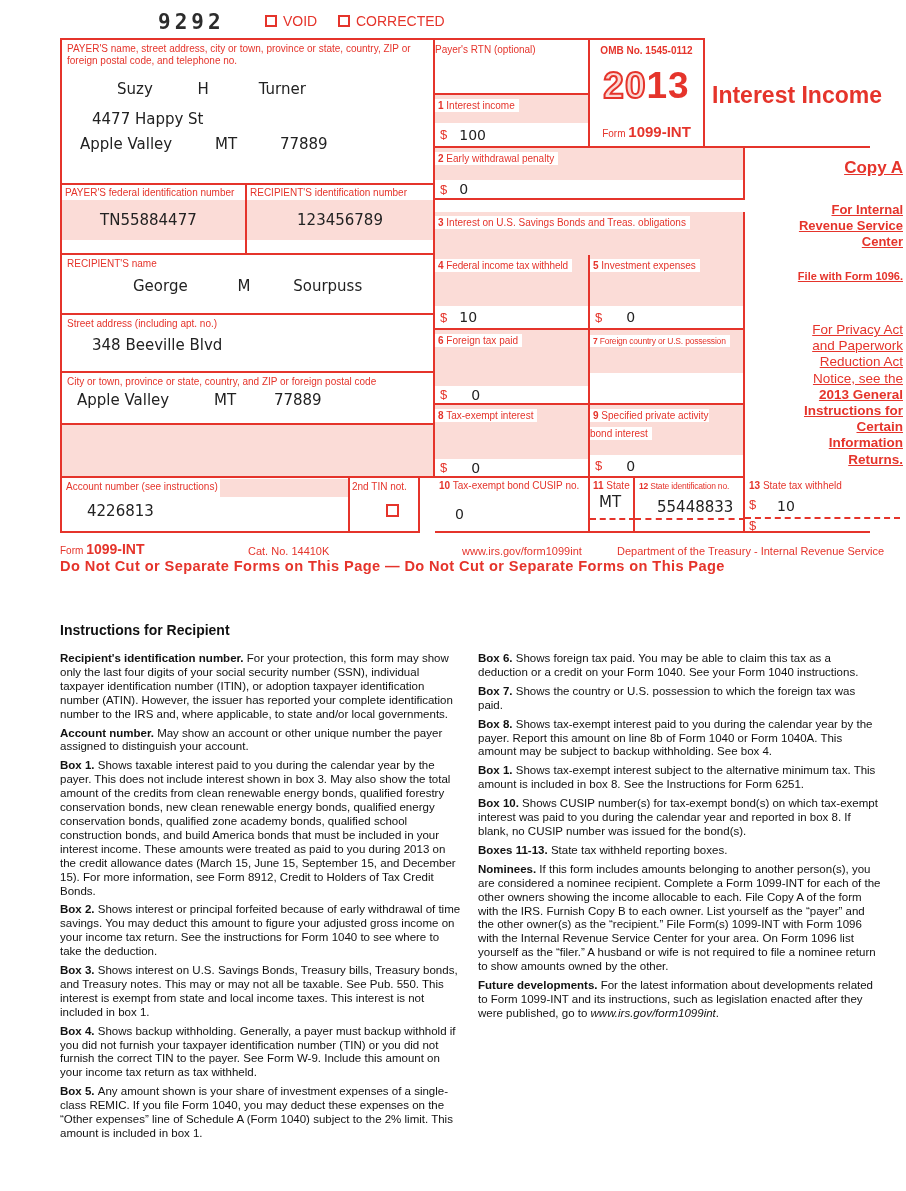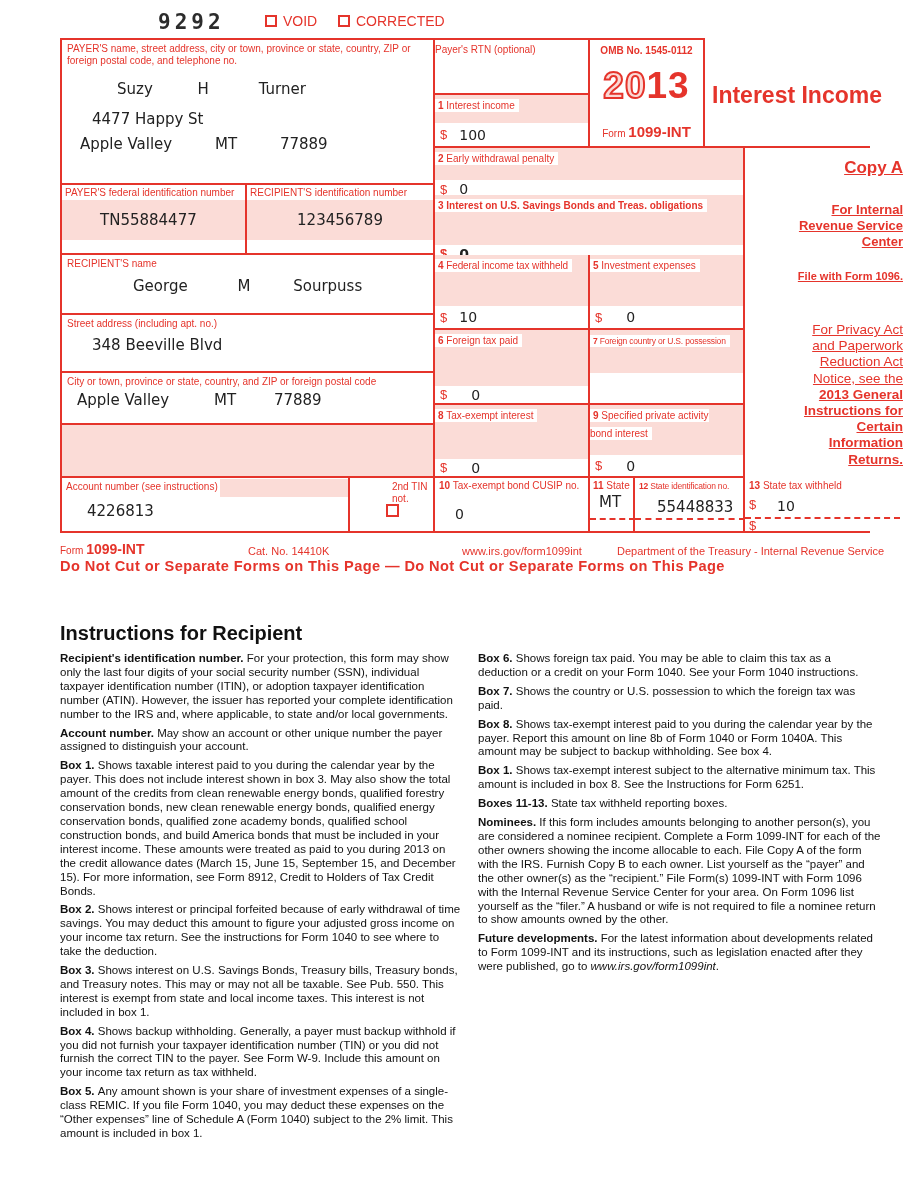--- a/index.html
+++ b/index.html
@@ -35,27 +35,27 @@
   #payer-box .rlabel{padding:3px 5px;}
   .line-abs{position:absolute;white-space:nowrap;}
   #fedid-box{left:60px;top:185px;width:187px;height:70px;}
   #recid-box{left:247px;top:185px;width:188px;height:70px;}
   .idband{position:absolute;left:0;right:0;top:15px;height:40px;background:var(--pink);display:flex;align-items:center;}
   #recname-box{left:60px;top:255px;width:375px;height:60px;}
   #street-box{left:60px;top:315px;width:375px;height:58px;}
   #city-box{left:60px;top:373px;width:375px;height:52px;}
   #blank-pink{left:60px;top:425px;width:375px;height:53px;}
   #account-box{left:60px;top:478px;width:290px;height:55px;}
-  #tin-box{left:350px;top:478px;width:85px;height:55px;padding-left:40px;}
+  #tin-box{left:350px;top:478px;width:70px;height:55px;}
   #rtn-box{left:435px;top:38px;width:155px;height:57px;}
   #box1{left:435px;top:95px;width:155px;height:53px;}
   #omb-box{left:590px;top:38px;width:115px;height:110px;text-align:center;}
   #title-box{left:705px;top:38px;width:165px;height:110px;}
   #box2{left:435px;top:148px;width:310px;height:52px;}
-  #box3{left:435px;top:195px;width:310px;height:69px;font-weight:bold;}
+  #box3{left:435px;top:212px;width:310px;height:69px;}
   #box4{left:435px;top:255px;width:155px;height:75px;}
   #box5{left:590px;top:255px;width:155px;height:75px;}
   #box6{left:435px;top:330px;width:155px;height:75px;}
   #box7{left:590px;top:330px;width:155px;height:75px;padding-left:9px;}
   #box8{left:435px;top:405px;width:155px;height:73px;padding-left:36px;}
   #box9{left:590px;top:405px;width:155px;height:73px;}
   #box10{left:435px;top:478px;width:155px;height:55px;}
   #box11{left:590px;top:478px;width:45px;height:55px;}
   #box12{left:635px;top:478px;width:110px;height:55px;}
   #box13{left:745px;top:478px;width:125px;height:55px;}
@@ -77,21 +77,21 @@
   .wlabel{position:absolute;top:2px;left:4px;}
   
   .foot{position:absolute;color:var(--red);}
   #foot-form{left:60px;top:541px;font-size:10px;}
   #foot-form b{font-size:14px;}
   #foot-cat{left:248px;top:545px;font-size:11px;}
   #foot-url{left:462px;top:545px;font-size:11px;}
   #foot-dept{left:617px;top:545px;font-size:11px;}
   #do-not-cut{left:60px;top:558px;width:790px;font-size:14.6px;font-weight:bold;letter-spacing:0.4px;white-space:nowrap;}
   
-  #instr-title{position:absolute;left:60px;top:622px;font-size:20px;font-weight:bold;color:#111;}
+  #instr-title{position:absolute;left:60px;top:622px;font-size:14px;font-weight:bold;color:#111;}
   .instr-col{position:absolute;top:652px;color:#111;}
   #instr-left{left:60px;width:402px;}
   #instr-right{left:478px;width:404px;}
   .instr{font-size:11.5px;line-height:13.9px;margin:0 0 5px 0;}
   .instr b{font-weight:bold;}
   .instr i{font-style:italic;}
 </style>
 </head>
 <body>
 
@@ -291,18 +291,19 @@
       <p class="instr"><b>Box 2. </b>Shows interest or principal forfeited because of early withdrawal of time savings. You may deduct this amount to figure your adjusted gross income on your income tax return. See the instructions for Form 1040 to see where to take the deduction.</p>
       <p class="instr"><b>Box 3. </b>Shows interest on U.S. Savings Bonds, Treasury bills, Treasury bonds, and Treasury notes. This may or may not all be taxable. See Pub. 550. This interest is exempt from state and local income taxes. This interest is not included in box 1.</p>
       <p class="instr"><b>Box 4. </b>Shows backup withholding. Generally, a payer must backup withhold if you did not furnish your taxpayer identification number (TIN) or you did not furnish the correct TIN to the payer. See Form W-9. Include this amount on your income tax return as tax withheld.</p>
       <p class="instr"><b>Box 5. </b>Any amount shown is your share of investment expenses of a single-class REMIC. If you file Form 1040, you may deduct these expenses on the “Other expenses” line of Schedule A (Form 1040) subject to the 2% limit. This amount is included in box 1.</p>
     </div>
   <div id="instr-right" class="instr-col">
       <p class="instr"><b>Box 6. </b>Shows foreign tax paid. You may be able to claim this tax as a deduction or a credit on your Form 1040. See your Form 1040 instructions.</p>
       <p class="instr"><b>Box 7. </b>Shows the country or U.S. possession to which the foreign tax was paid.</p>
       <p class="instr"><b>Box 8. </b>Shows tax-exempt interest paid to you during the calendar year by the payer. Report this amount on line 8b of Form 1040 or Form 1040A. This amount may be subject to backup withholding. See box 4.</p>
       <p class="instr"><b>Box 1. </b>Shows tax-exempt interest subject to the alternative minimum tax. This amount is included in box 8. See the Instructions for Form 6251.</p>
+      <p class="instr"><b>Box 10. </b>Shows CUSIP number(s) for tax-exempt bond(s) on which tax-exempt interest was paid to you during the calendar year and reported in box 8. If blank, no CUSIP number was issued for the bond(s).</p>
       <p class="instr"><b>Boxes 11-13. </b>State tax withheld reporting boxes.</p>
       <p class="instr"><b>Nominees. </b>If this form includes amounts belonging to another person(s), you are considered a nominee recipient. Complete a Form 1099-INT for each of the other owners showing the income allocable to each. File Copy A of the form with the IRS. Furnish Copy B to each owner. List yourself as the “payer” and the other owner(s) as the “recipient.” File Form(s) 1099-INT with Form 1096 with the Internal Revenue Service Center for your area. On Form 1096 list yourself as the “filer.” A husband or wife is not required to file a nominee return to show amounts owned by the other.</p>
       <p class="instr"><b>Future developments. </b>For the latest information about developments related to Form 1099-INT and its instructions, such as legislation enacted after they were published, go to <i>www.irs.gov/form1099int</i>.</p>
     </div>
 
 </div>
 
 </body></html>

